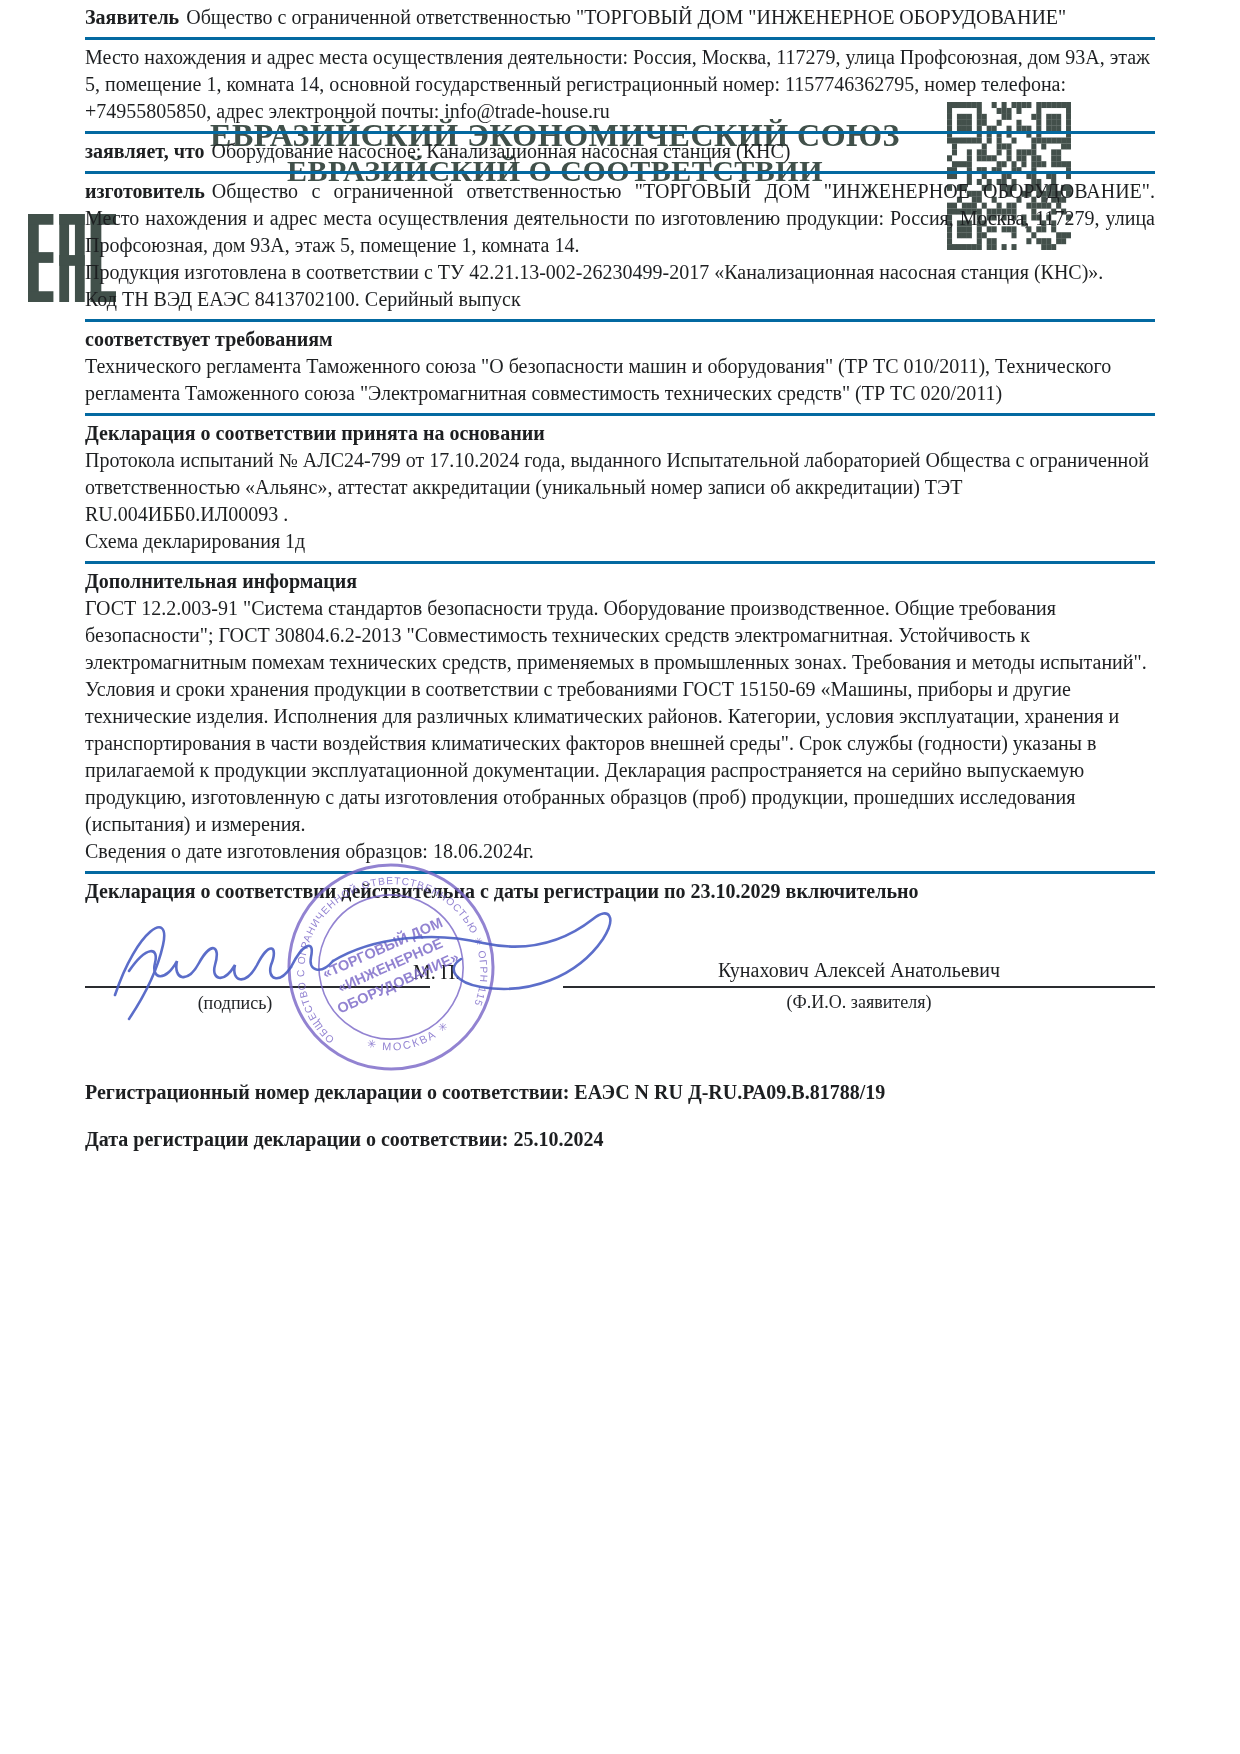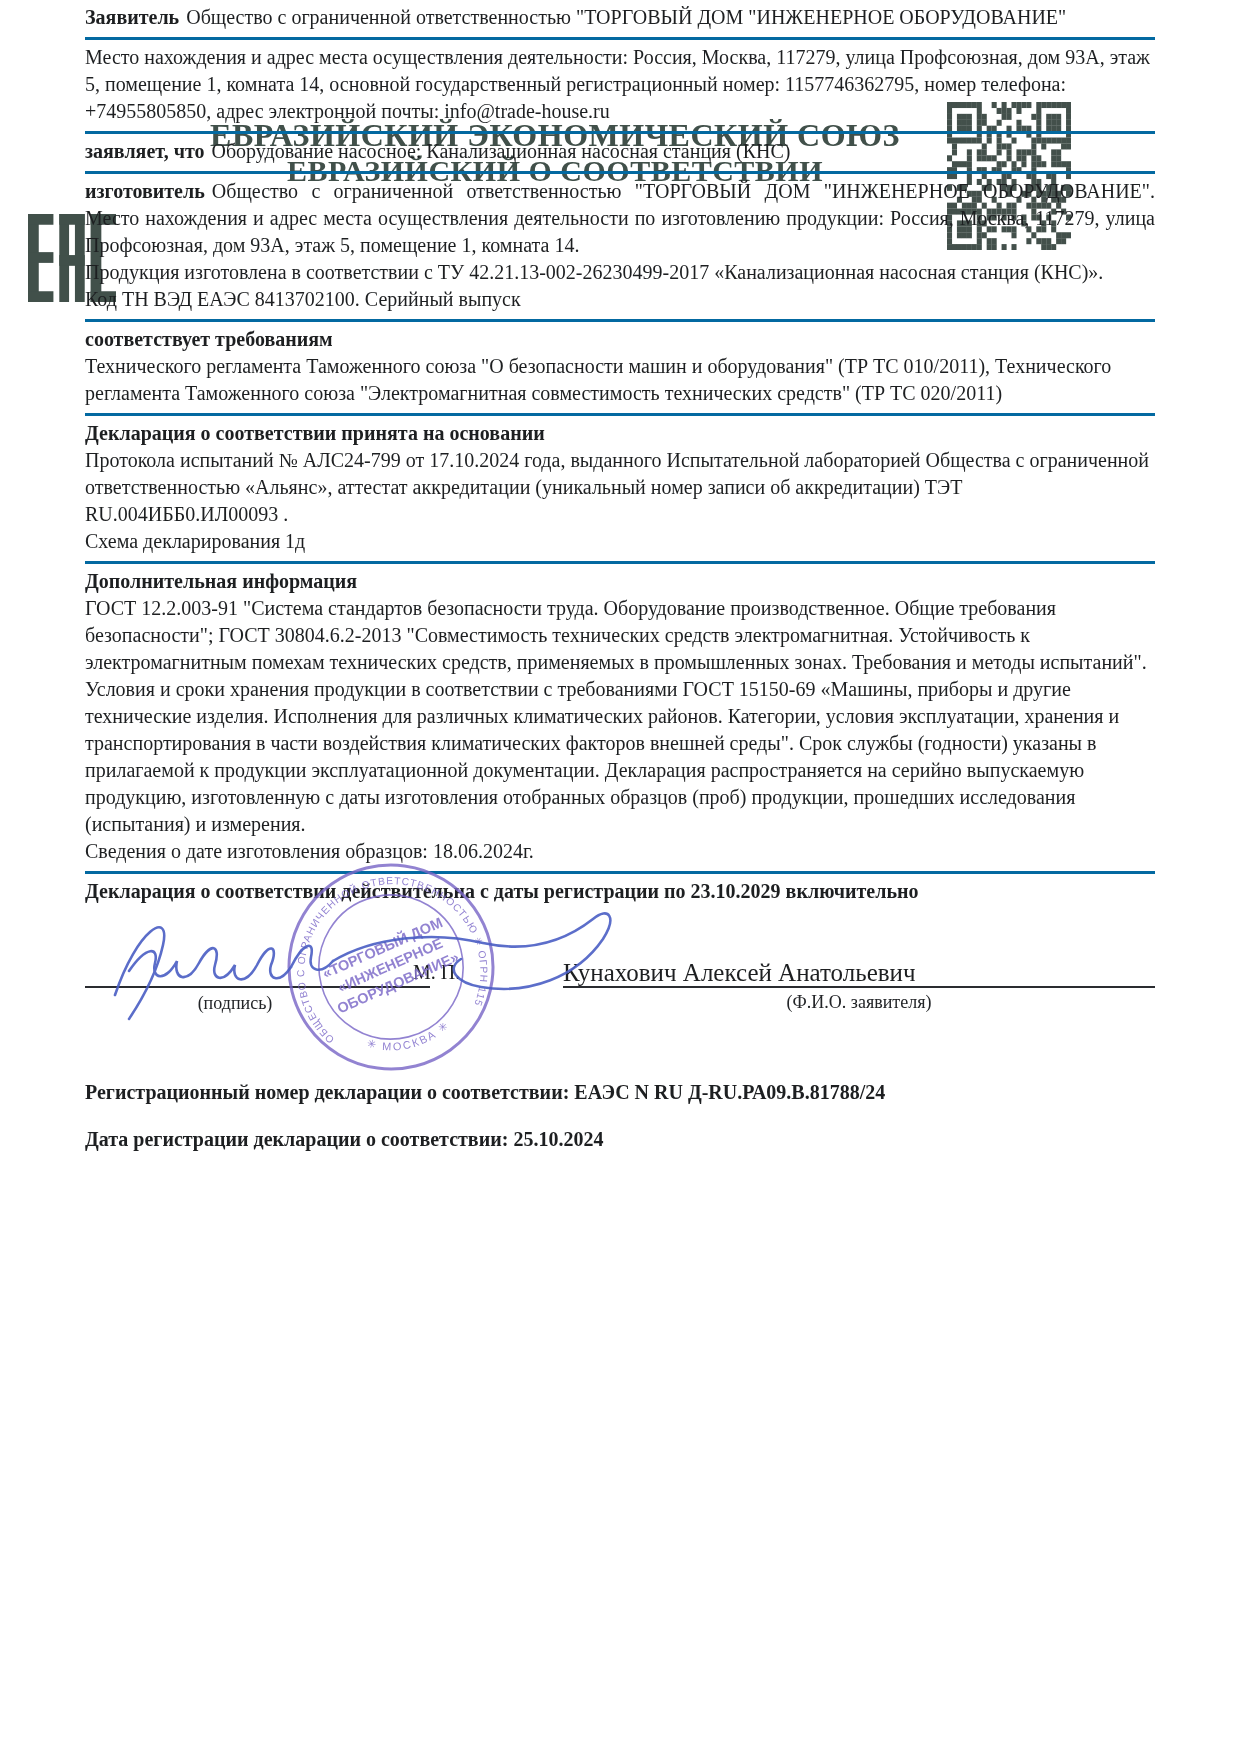--- a/index.html
+++ b/index.html
@@ -39,21 +39,21 @@
 
   
   .sigrow{position:relative;height:118px;margin-top:2px;}
   .line{position:absolute;border-bottom:2px solid #2a2c30;}
   .sign-line{left:0;top:73px;width:345px;}
   .fio-line{left:478px;top:73px;width:592px;}
   .cap{position:absolute;font-size:18px;color:#232528;text-align:center;}
   .cap-sign{left:55px;top:80px;width:190px;}
   .cap-fio{left:478px;top:79px;width:592px;}
   .mp{position:absolute;left:328px;top:48px;font-size:20px;}
-  .fio-name{position:absolute;left:478px;top:46px;width:592px;text-align:left;font-size:25px;}
+  .fio-name{position:absolute;left:478px;top:46px;width:592px;text-align:center;font-size:20px;}
 
   .sig-svg{position:absolute;left:8px;top:-18px;width:560px;height:145px;z-index:3;pointer-events:none;}
   .stamp{position:absolute;left:190px;top:-62px;width:232px;height:232px;z-index:2;opacity:.82;transform:rotate(-14deg);pointer-events:none;}
   .stamp svg{width:100%;height:100%;overflow:visible;}
 
   
   .reg1{margin-top:50px;font-size:20px;font-weight:bold;}
   .reg2{margin-top:24px;font-size:20px;font-weight:bold;}
 </style>
 </head>
@@ -481,17 +481,17 @@
       <svg class="sig-svg" viewBox="0 0 560 145" xmlns="http://www.w3.org/2000/svg">
         <g fill="none" stroke="#4a5ec4" stroke-width="2.6" stroke-linecap="round" opacity="0.9">
           <path d="M22,100 C44,34 78,14 70,50 C63,82 44,112 36,124"></path>
           <path d="M36,76 C54,50 66,52 62,68 C58,84 72,88 84,66 C80,84 94,90 106,68 C118,46 128,50 122,70 C118,84 130,90 142,70 C138,86 152,92 164,70 C176,46 186,50 178,70 C174,84 186,90 198,72"></path>
           <path d="M198,72 C210,48 222,44 218,62 C215,76 228,80 240,66"></path>
           <path d="M240,66 C280,42 340,36 390,48 C436,58 472,46 500,24 C516,11 524,22 510,44 C484,82 436,100 388,92 C364,88 352,74 368,64"></path>
         </g>
       </svg>
     </div>
 
-    <p class="reg1">Регистрационный номер декларации о соответствии: ЕАЭС N RU Д-RU.РА09.В.81788/24</p>
+    <p class="reg1">Регистрационный номер декларации о соответствии: ЕАЭС N RU Д-RU.РА09.В.81788/19</p>
     <p class="reg2">Дата регистрации декларации о соответствии: 25.10.2024</p>
 
   </div>
 </div>
 
 </body></html>

